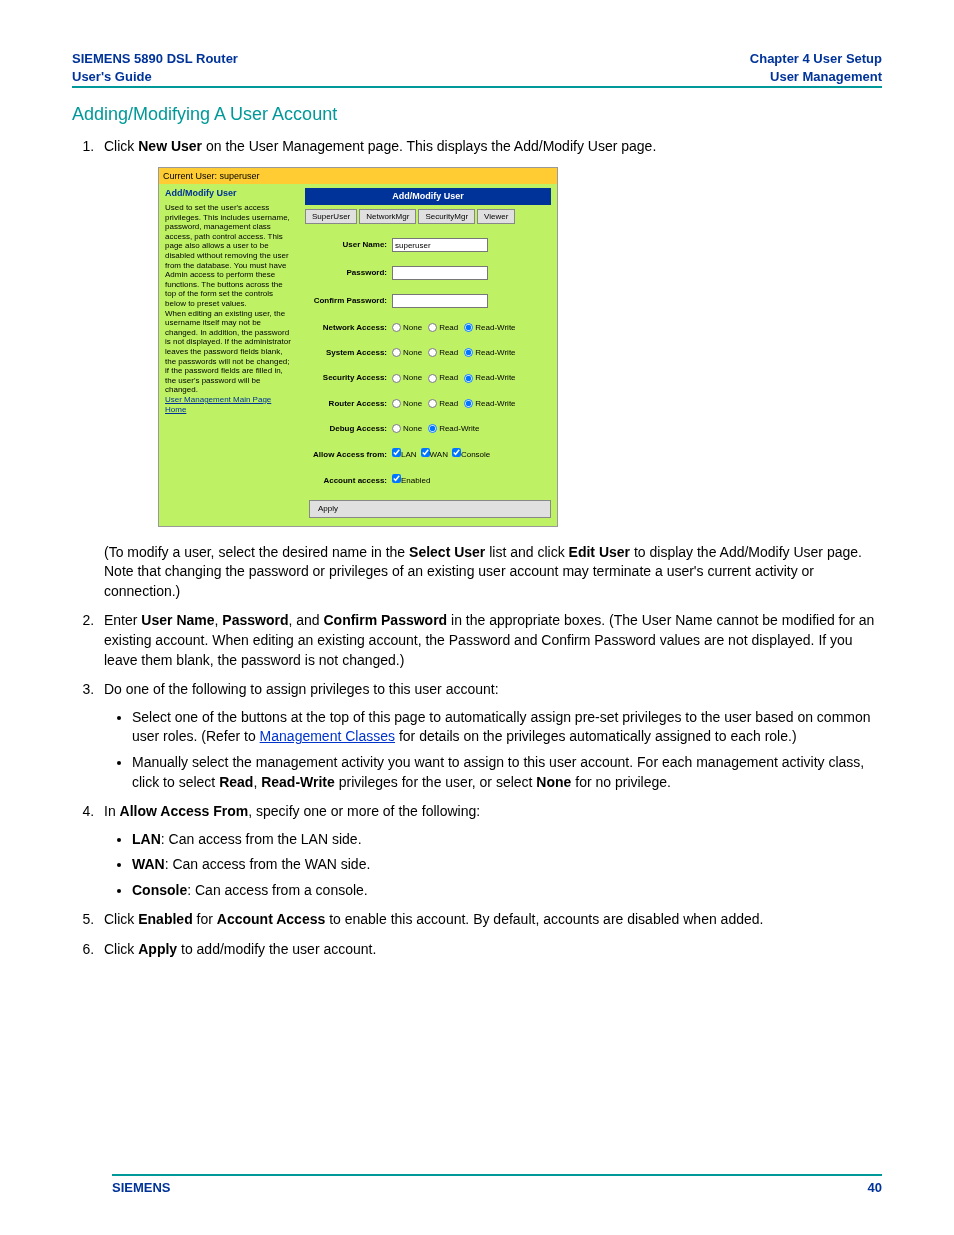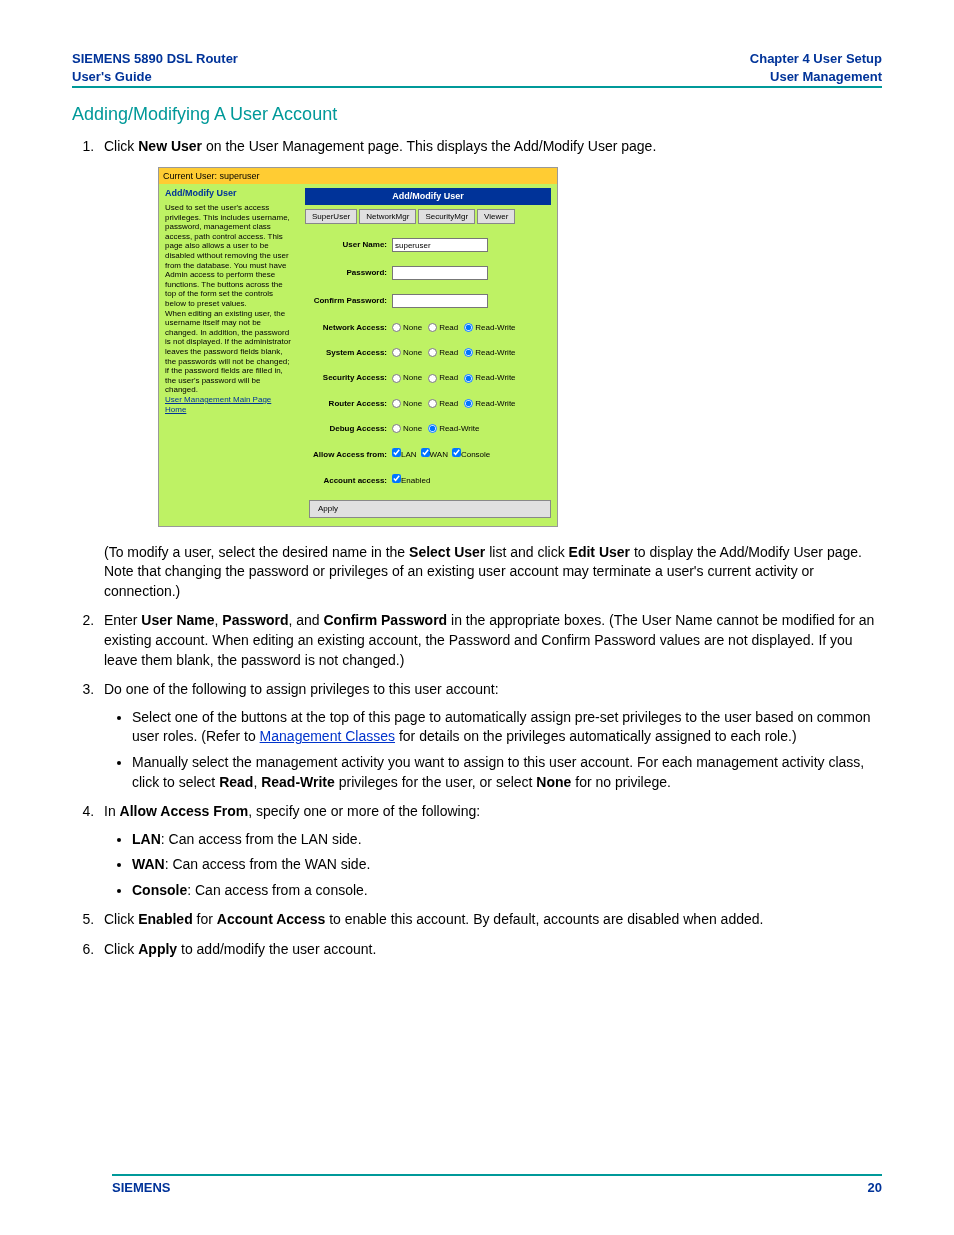--- a/index.html
+++ b/index.html
@@ -284,16 +284,16 @@
       <span>Click </span><strong>Enabled</strong><span> for </span><strong>Account Access</strong><span> to enable this account. By default, accounts are disabled when added.</span>
     </li>
 
     <li>
       <span>Click </span><strong>Apply</strong><span> to add/modify the user account.</span>
     </li>
   </ol>
 
   <div class="footer">
     <span>SIEMENS</span>
-    <span>20</span>
+    <span>40</span>
   </div>
 
 </div>
 
 </body></html>

